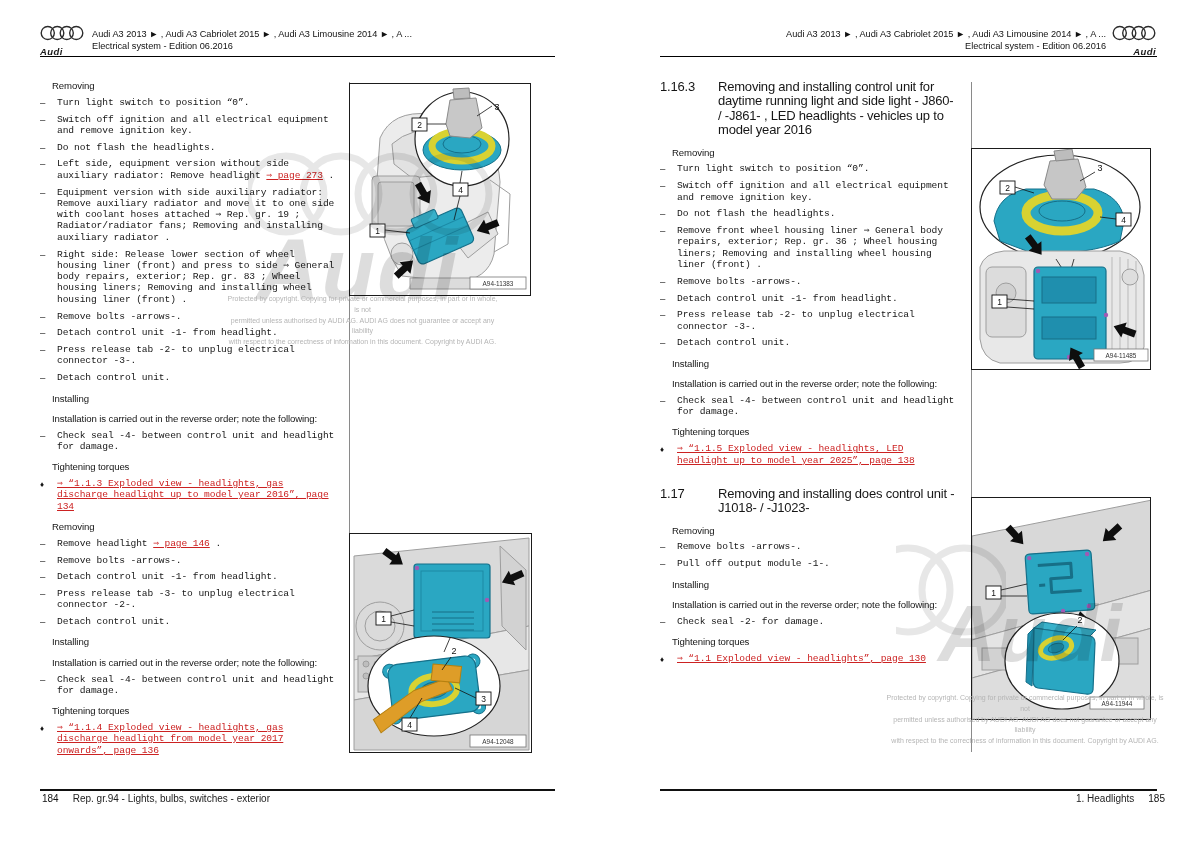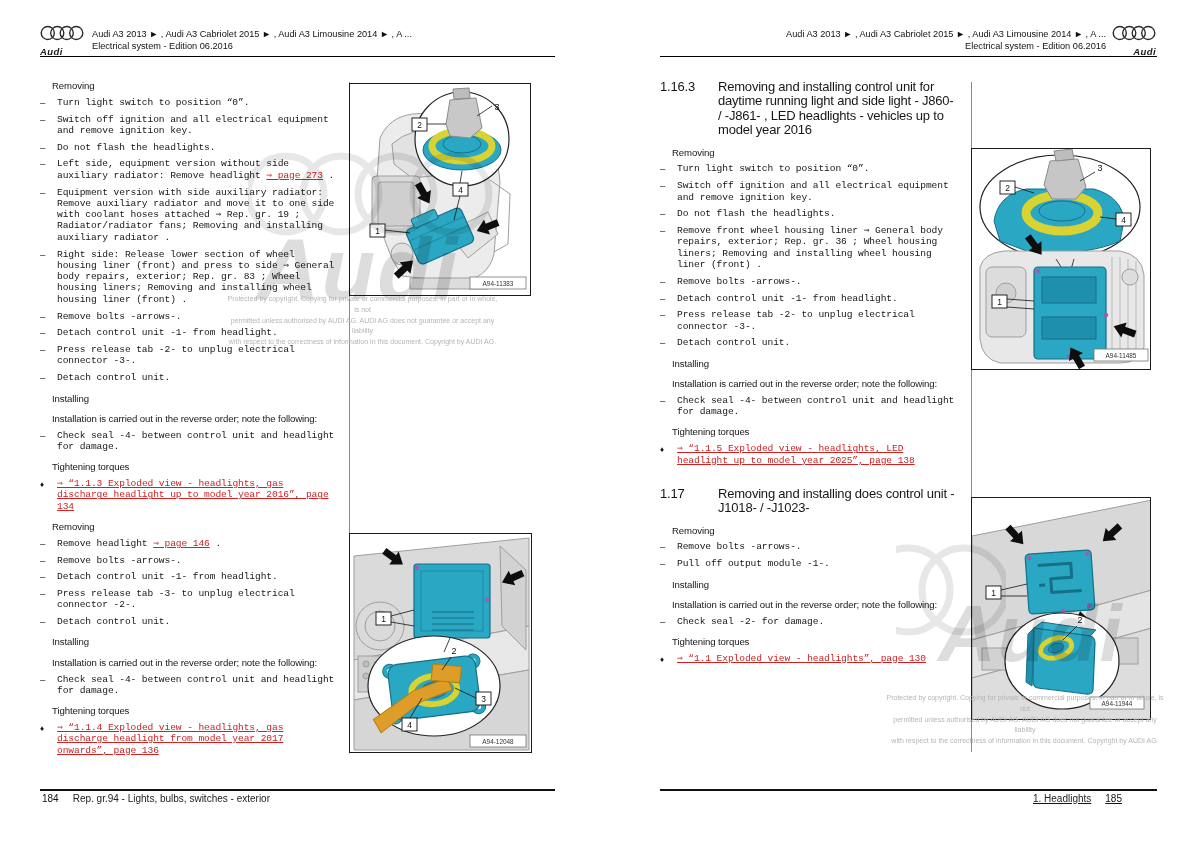--- a/index.html
+++ b/index.html
@@ -60,21 +60,21 @@
   .wm-rings-right { left:896px; top:540px; }
   .copyright { position:absolute; font-size:7px; line-height:10.8px; color:#b5b5b5; text-align:center; z-index:9; pointer-events:none; }
   .cp-left  { left:225px; top:294px; width:275px; }
   .cp-right { left:885px; top:693px; width:280px; }
   
   .ftr-rule { position:absolute; top:789px; height:2px; background:#111; }
   .ftr-rule-left { left:40px; width:515px; }
   .ftr-rule-right { left:660px; width:497px; }
   .ftr { position:absolute; top:793px; display:flex; align-items:baseline; gap:14px; }
   .ftr-left { left:42px; }
-  .ftr-right { left:625px; width:497px; justify-content:flex-end;text-decoration:underline; }
+  .ftr-right { left:668px; width:497px; justify-content:flex-end; }
   .pageno { font-size:10px; color:#111; }
   .ftr-txt { font-size:10px; color:#222; }
 </style>
 </head>
 <body>
 
 <div class="logo logo-left">
   <svg width="44" height="16" viewBox="0 0 51 18">
     <g fill="none" stroke="#2b2b2b" stroke-width="1.6">
       <circle cx="9" cy="9" r="7.6"></circle>

